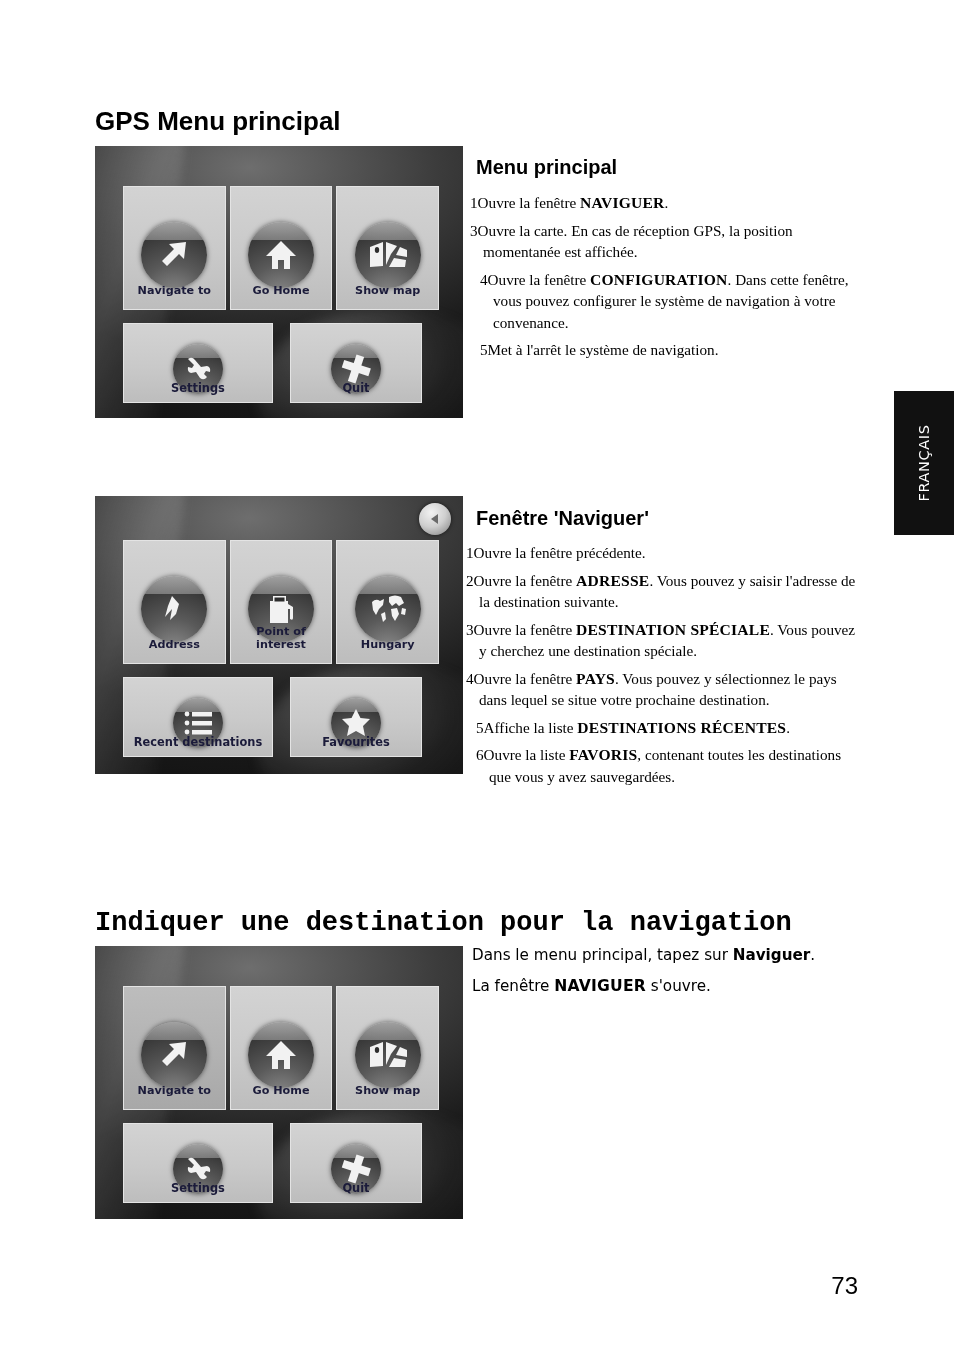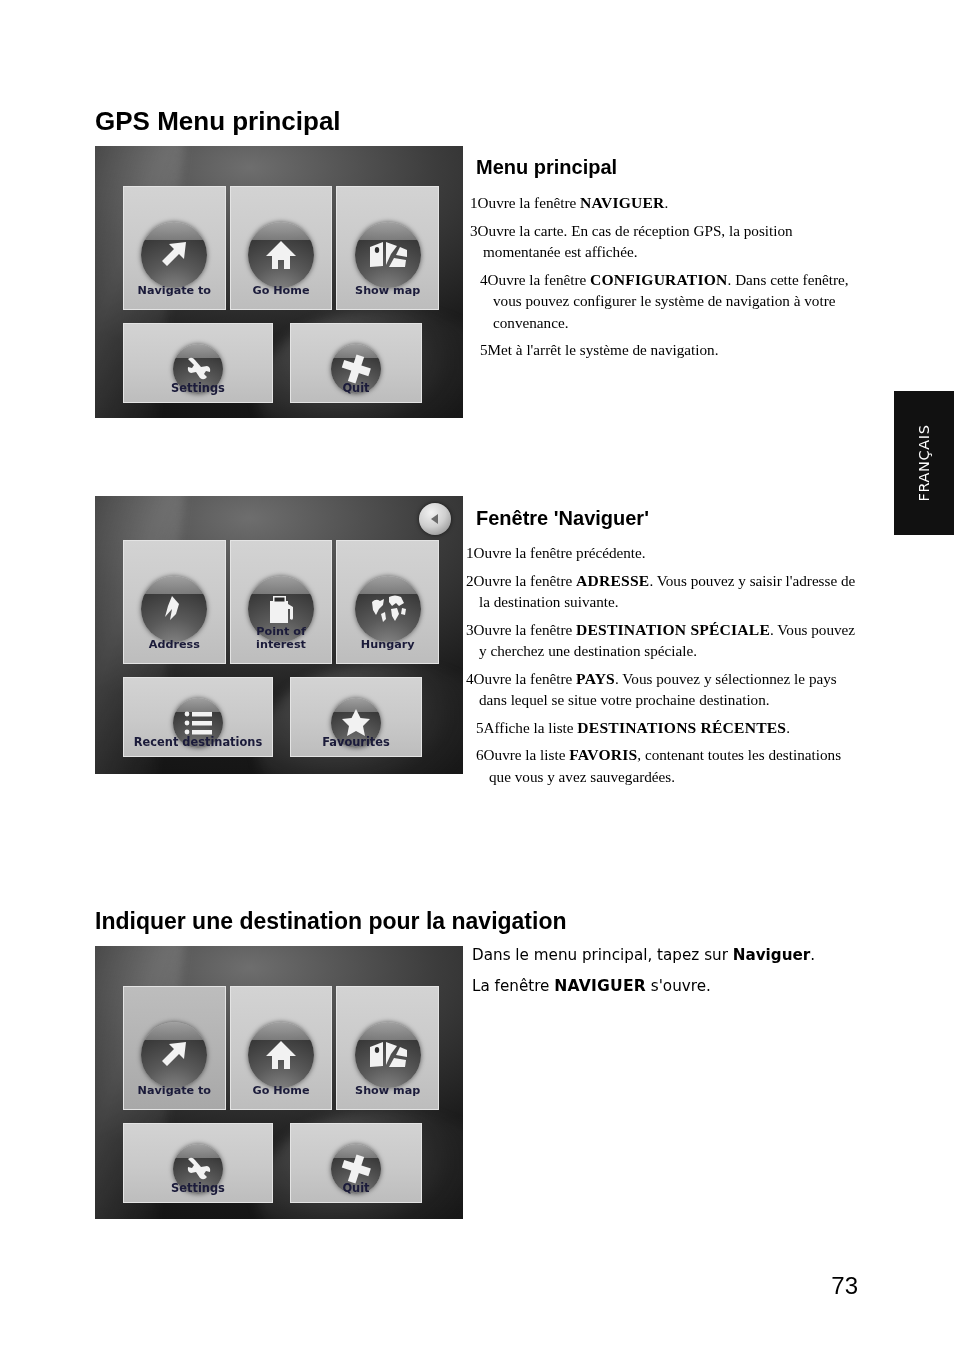--- a/index.html
+++ b/index.html
@@ -19,21 +19,21 @@
   .h1 {
     position: absolute;
     font-family: "Liberation Sans", sans-serif;
     font-weight: bold;
     font-size: 26px;
     letter-spacing: 0px;
     color: #000;
     white-space: nowrap;
   }
   #title-main   { left: 95px;  top: 106px; }
-  #title-third  { left: 95px;  top: 908px; font-size: 23px; }
+  #title-third  { left: 95px;  top: 908px; font-size: 27px; font-family: Liberation Mono, monospace; }
 
   .h2 {
     position: absolute;
     font-family: "Liberation Sans", sans-serif;
     font-weight: bold;
     font-size: 20px;
     color: #000;
     white-space: nowrap;
   }
   #sec1-title { left: 476px; top: 156px; }

